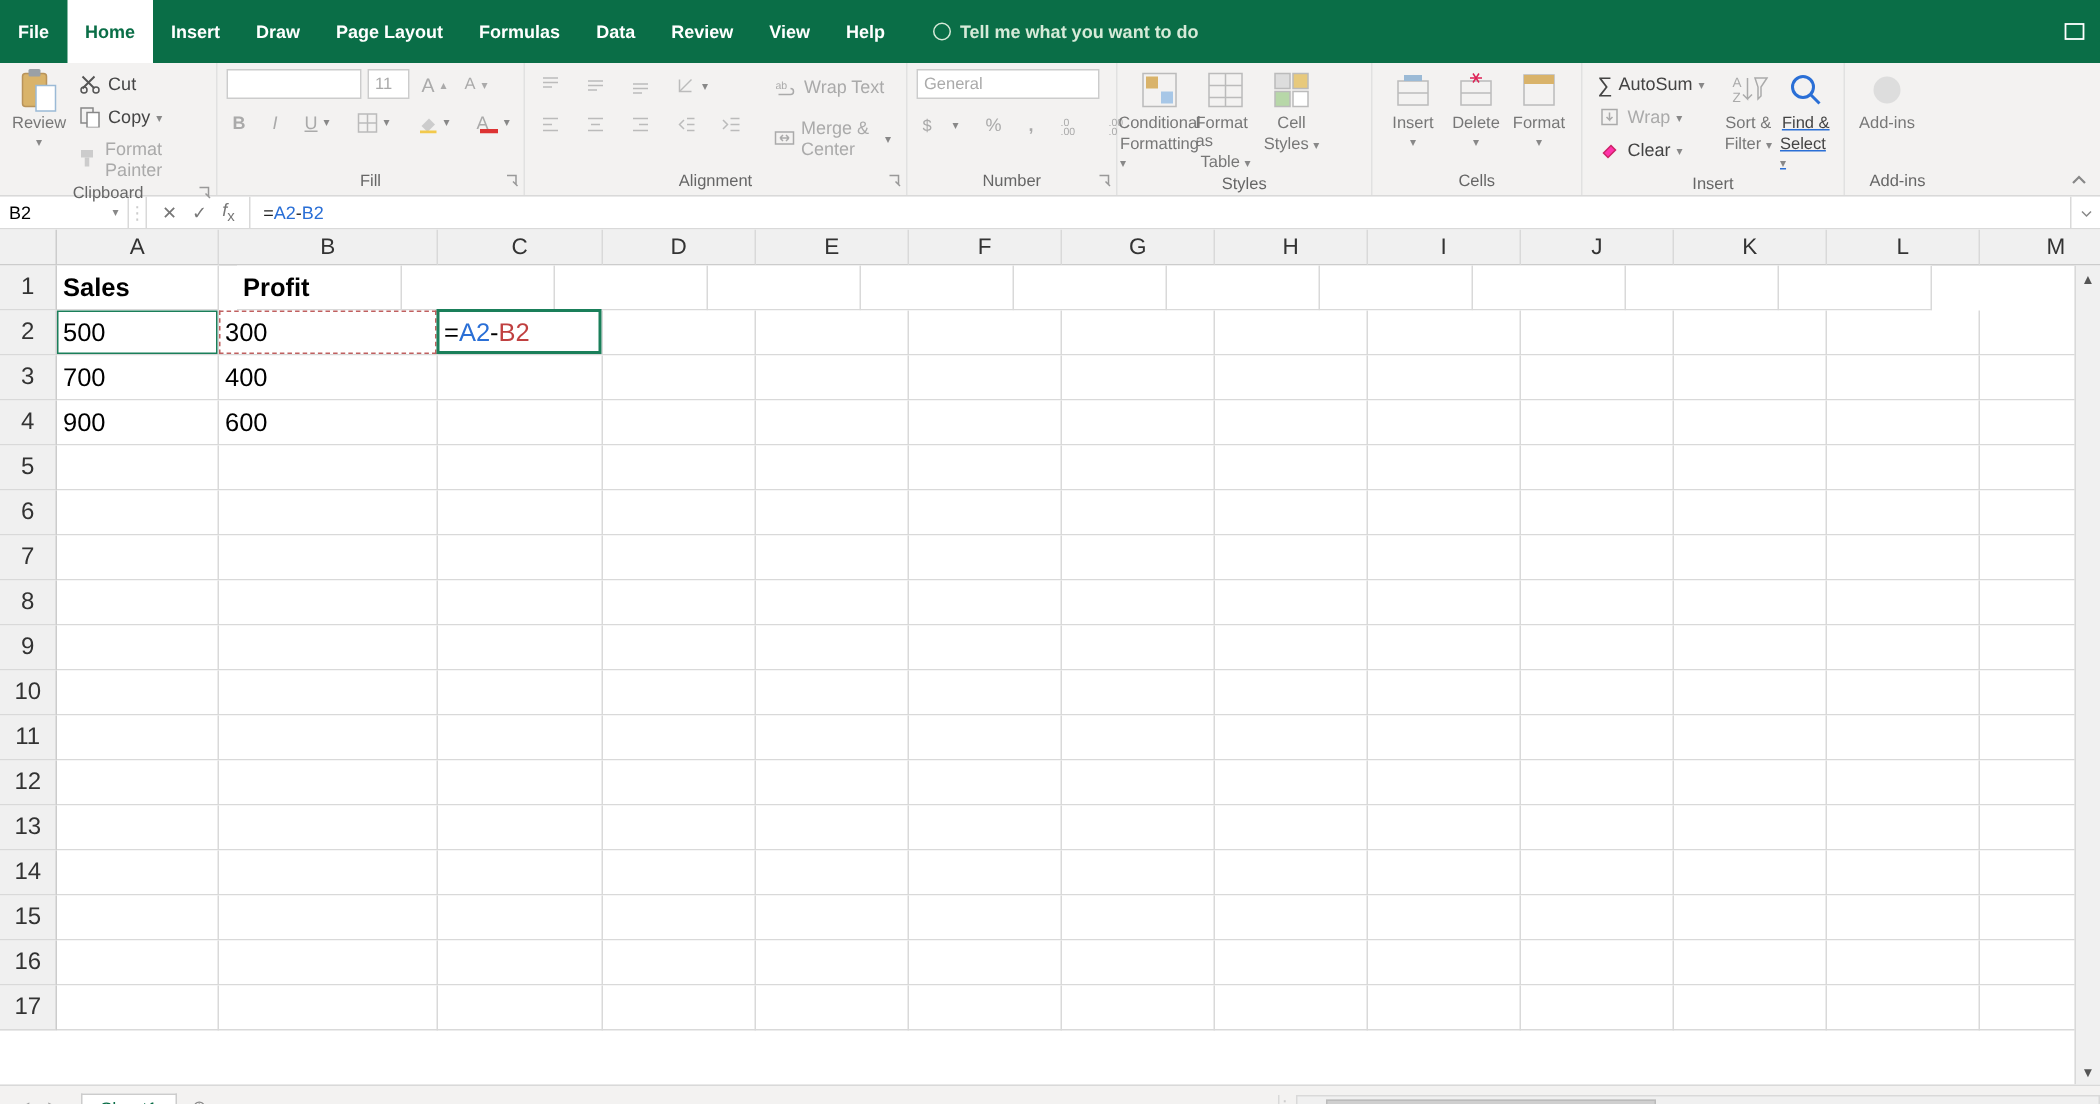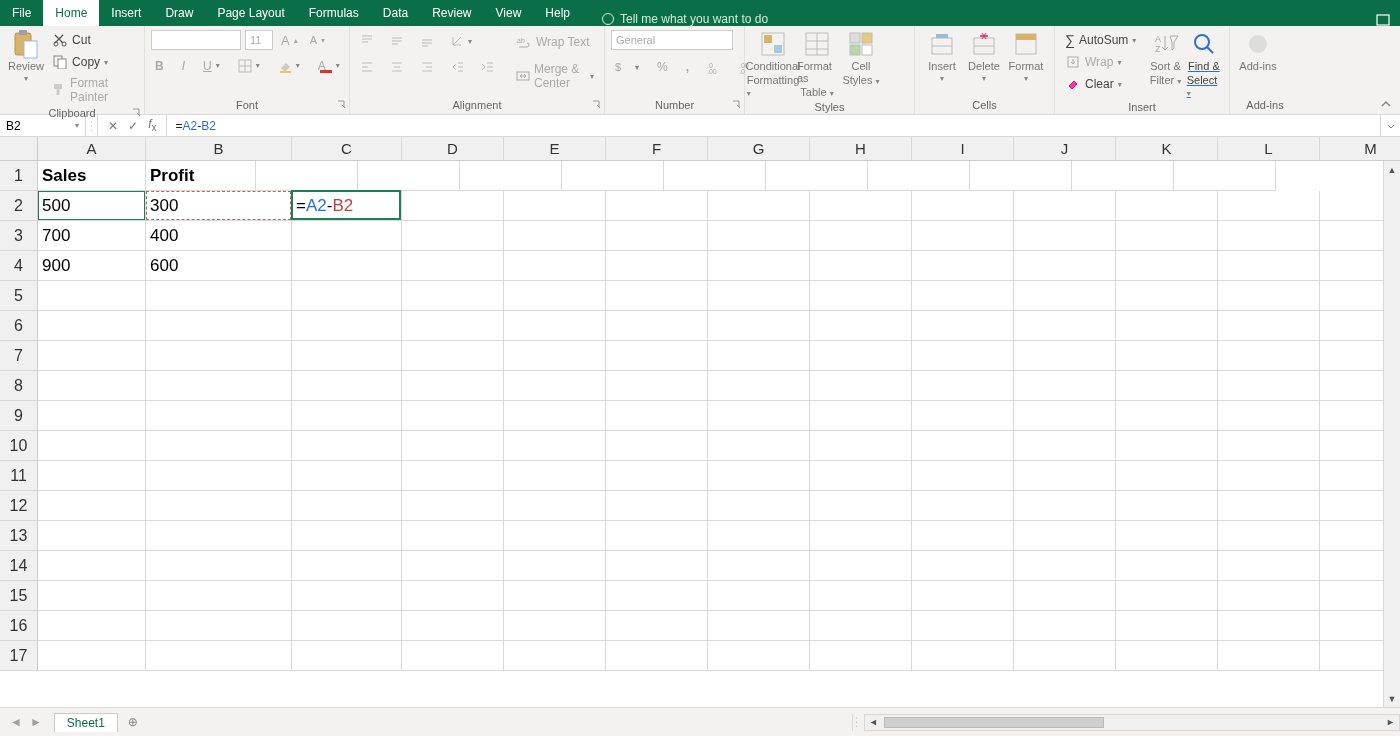--- a/index.html
+++ b/index.html
@@ -1,17 +1,17 @@
 <!DOCTYPE html>
 <html><head>
 <meta charset="utf-8">
 <style>
 *{box-sizing:border-box;margin:0;padding:0;font-family:"Segoe UI",Arial,sans-serif;}
 html,body{width:1400px;height:736px;overflow:hidden;background:#fff;}
-.titlebar{height:26px;background:#0a6e47;display:flex;align-items:flex-end;color:#fff;font-size:12px;}
+.titlebar{height:42px;background:#0a6e47;display:flex;align-items:center;color:#fff;font-size:12px;font-weight:bold;}
 .titlebar .tabs{display:flex;height:100%;}
 .titlebar .tab{padding:0 12px;display:flex;align-items:center;height:100%;cursor:pointer;}
 .titlebar .tab.file{background:#0a6e47;}
 .titlebar .tab.active{background:#fff;color:#0a6e47;}
 .titlebar .tell{display:flex;align-items:center;margin-left:20px;gap:6px;color:#d6ead8;}
 .titlebar .right{margin-left:auto;display:flex;align-items:center;gap:10px;padding-right:10px;}
 .bulb{width:12px;height:12px;border:1.5px solid #d6ead8;border-radius:50%;position:relative;}
 
 .ribbon{height:89px;background:#f3f2f1;border-bottom:1px solid #d9d9d9;display:flex;position:relative;}
 .group{border-right:1px solid #e1e1e1;display:flex;flex-direction:column;height:100%;padding:2px 6px 0 6px;}
@@ -189,21 +189,21 @@
           </span>
         <span class="btn dis">
             <span style="color:#aaa;">A</span>
             <svg width="12" height="3" style="margin-left:-10px;margin-top:12px;">
               <rect width="12" height="3" fill="#d33"></rect>
             </svg>
             <span class="caret">▾</span>
           </span>
       </div>
     </div>
-    <div class="label"><span>Font</span><span class="dlg">
+    <div class="label"><span>Fill</span><span class="dlg">
           <svg viewBox="0 0 10 10">
             <path d="M1 1 h6 v6 M5 5 l3 3" stroke="#999" fill="none"></path>
           </svg>
         </span></div>
   </div>
 
   <div class="group" style="width:255px">
     <div class="body">
       <div class="col" style="gap:8px;padding-top:4px;">
         <div class="row" style="gap:8px;">
@@ -550,21 +550,21 @@
       <div class="rh">12</div>
       <div class="rh">13</div>
       <div class="rh">14</div>
       <div class="rh">15</div>
       <div class="rh">16</div>
       <div class="rh">17</div>
     </div>
   <div class="cells" id="cells">
       <div class="crow">
         <div class="cell head" style="width: 108px;">Sales</div>
-        <div class="cell head" style="width: 110px;">Profit</div>
+        <div class="cell head" style="width: 110px; margin-left: 12px;">Profit</div>
         <div class="cell" style="width: 102px;"></div>
         <div class="cell" style="width: 102px;"></div>
         <div class="cell" style="width: 102px;"></div>
         <div class="cell" style="width: 102px;"></div>
         <div class="cell" style="width: 102px;"></div>
         <div class="cell" style="width: 102px;"></div>
         <div class="cell" style="width: 102px;"></div>
         <div class="cell" style="width: 102px;"></div>
         <div class="cell" style="width: 102px;"></div>
         <div class="cell" style="width: 102px;"></div>

